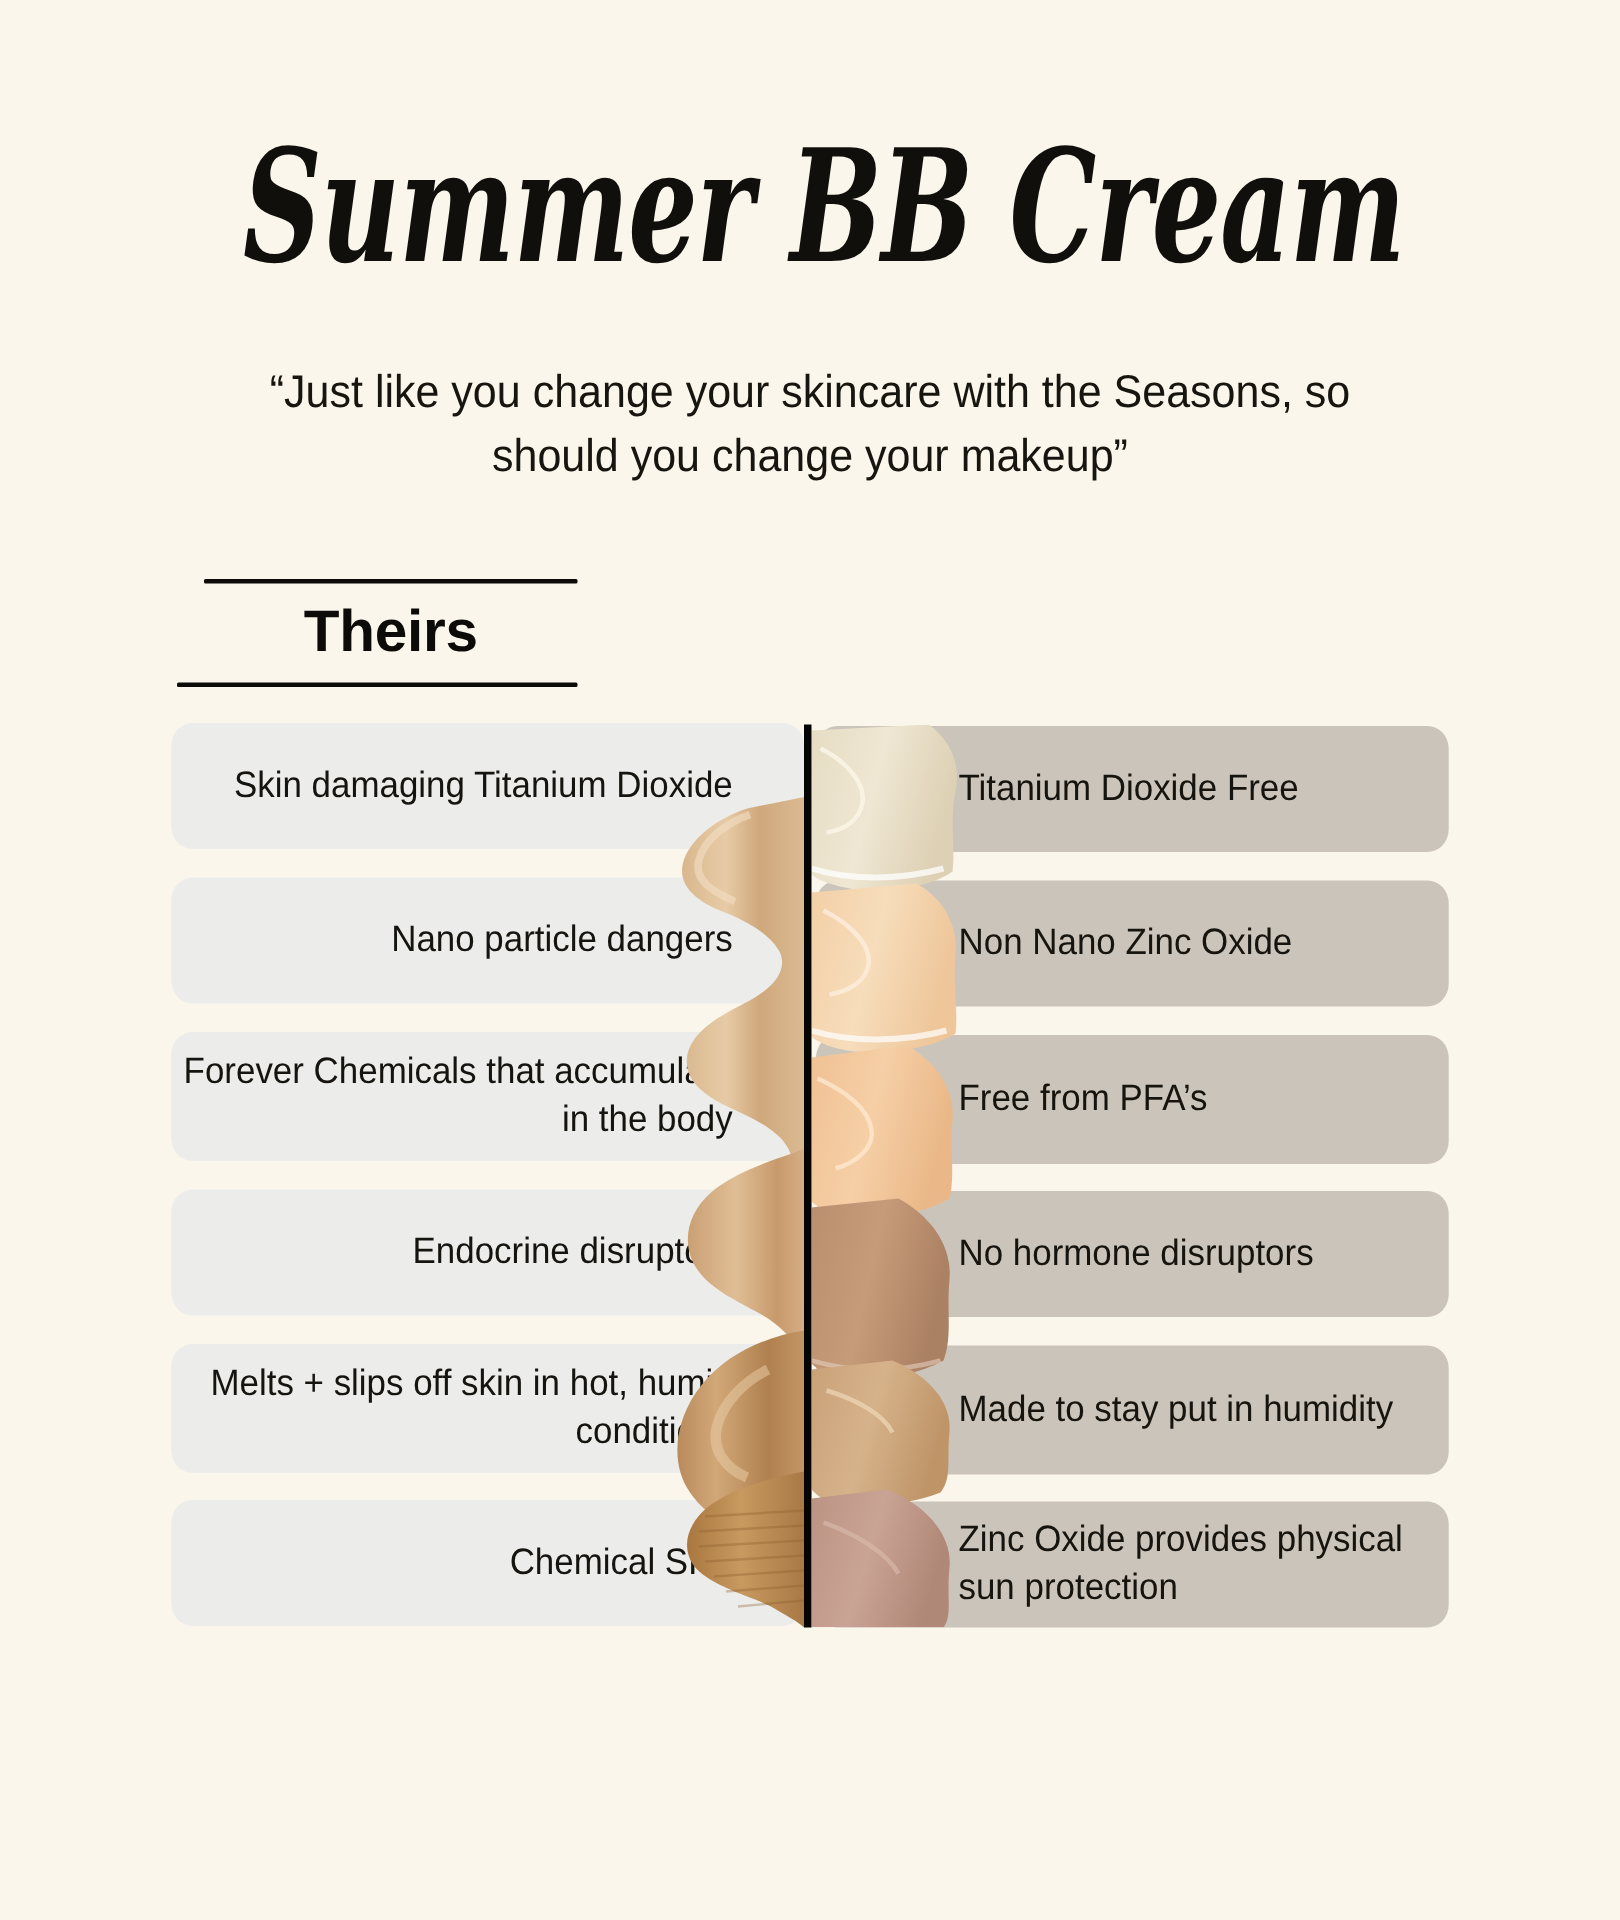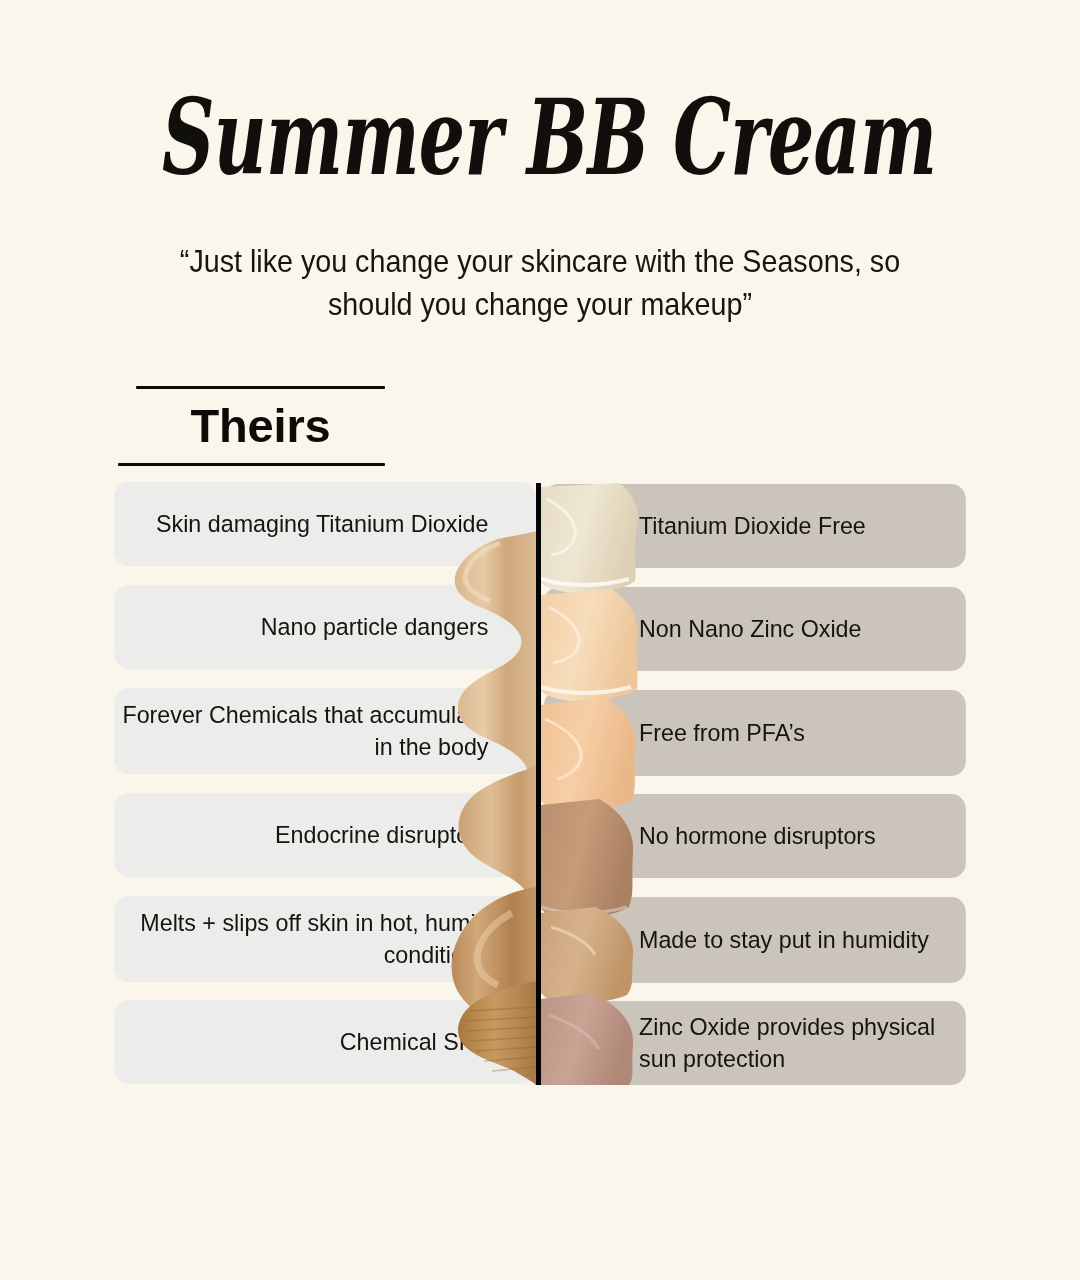--- a/index.html
+++ b/index.html
@@ -45,21 +45,21 @@
   }
 
   
   .col-head { position: absolute; }
   .col-head .rule {
     height: 3px; background: #0c0b08; border-radius: 1px;
   }
   .col-head .rule.top { width: 249px; margin-left: 0; }
   .col-head .rule.bottom { width: 249px; margin-left: 0; }
   .col-head .label {
-    font-size: 47px; font-weight: 700; color: #0c0b08;
+    font-size: 39px; font-weight: 700; color: #0c0b08;
     text-align: center; line-height: 1.0;
     padding: 13px 0 14px 0;
     letter-spacing: -0.2px;
   }
   #head-theirs { top: 386px; left: 136px; width: 249px; }
   #head-ours   { top: 386px; left: 682px; width: 249px; }
   #head-theirs .rule.bottom { margin-left: -18px; width: 267px; }
   #head-ours   .rule.bottom { margin-left: -1px; width: 250px; }
 
   

